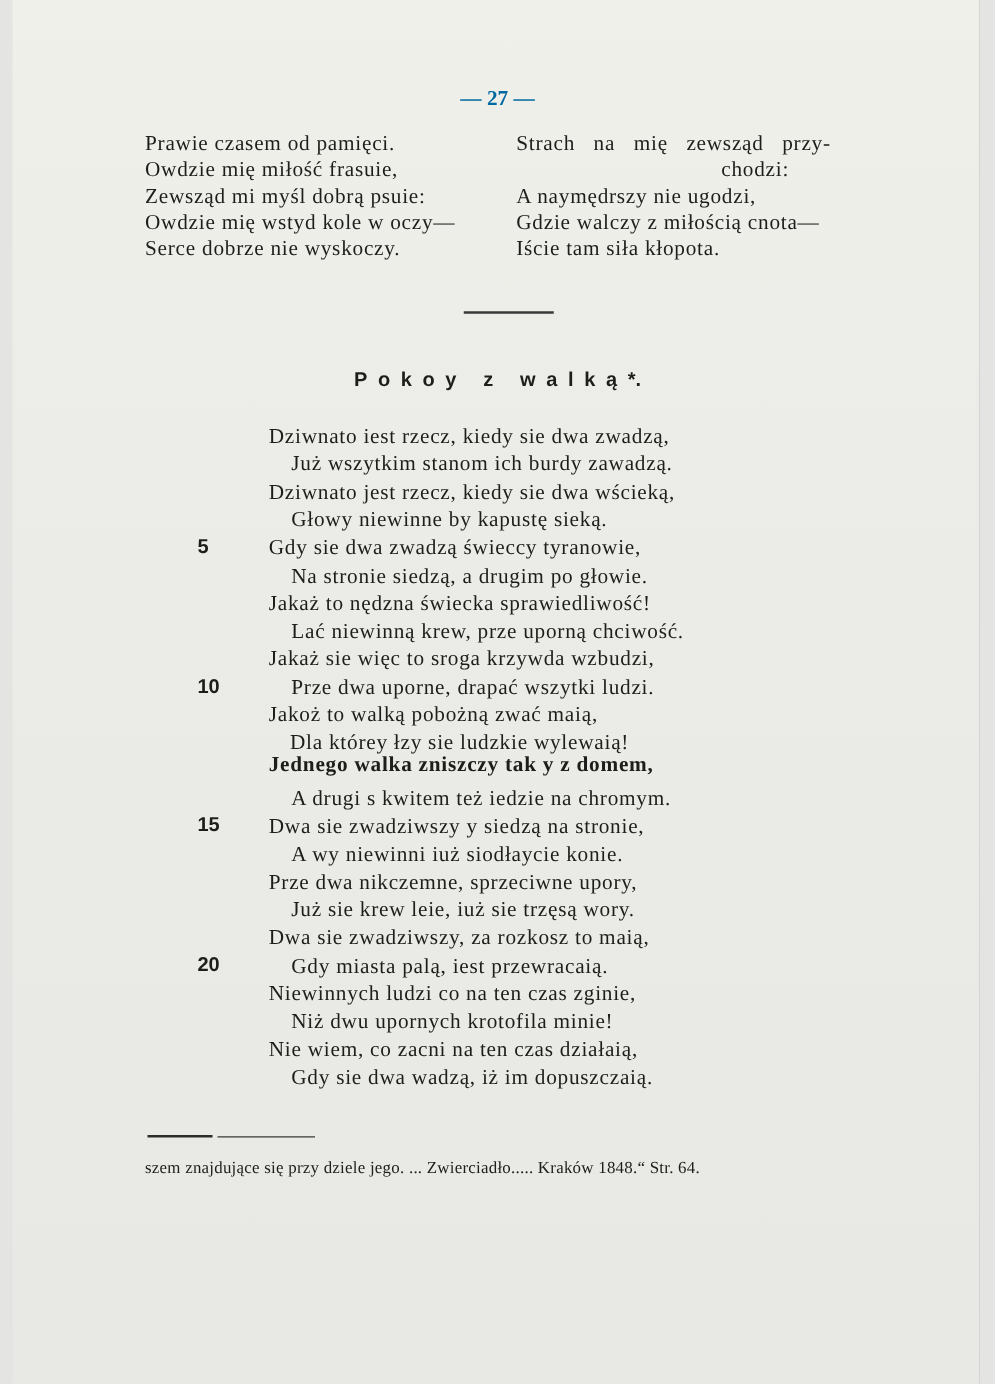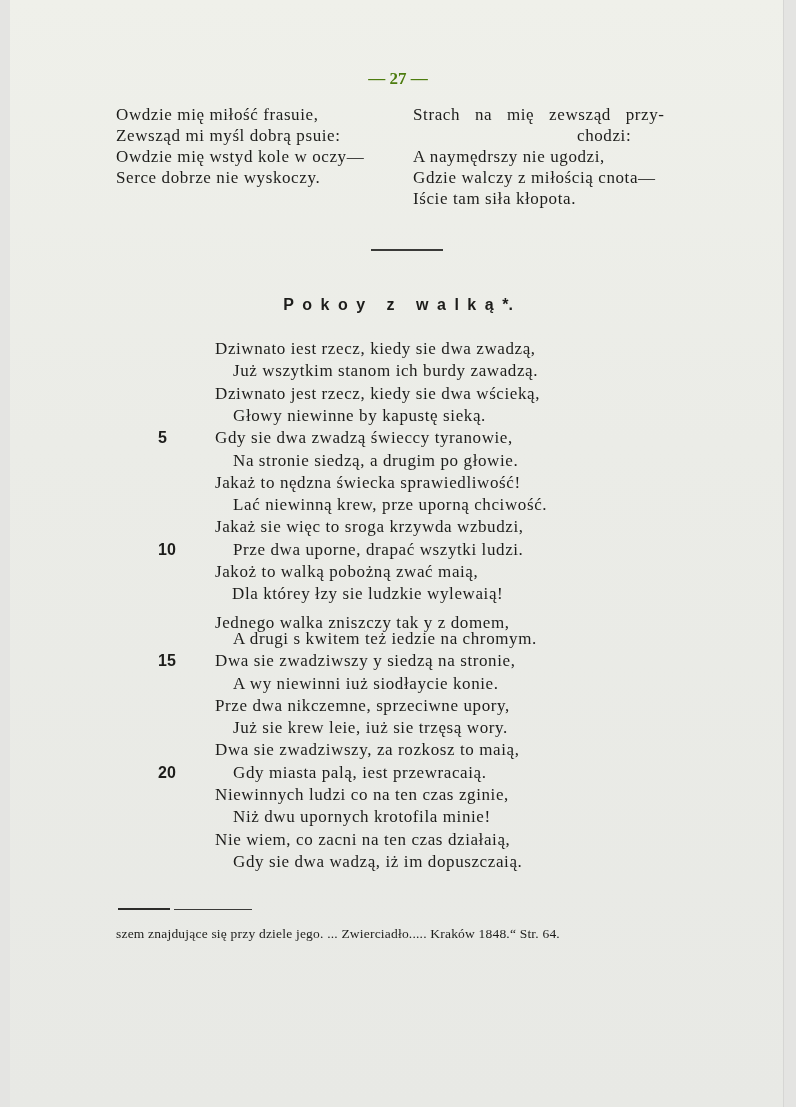--- a/index.html
+++ b/index.html
@@ -15,21 +15,21 @@
   }
   .serif {
     font-family: "Liberation Serif", "DejaVu Serif", serif;
     color: #1d1d1b;
     letter-spacing: 0.6px;
   }
   .pagenum {
     position: absolute; top: 69px; left: 0; width: 796px; text-align: center;
     font-size: 17px; font-weight: bold;
     font-family: "Liberation Serif", serif;
-    color: #4d7c0f;
+    color: #0369a1;
   }
   .col { position: absolute; top: 104px; font-size: 17px; line-height: 21px; }
   .col-left { left: 116px; width: 290px; }
   .col-right { left: 413px; width: 300px; }
   .line { white-space: nowrap; }
   .right-cont { padding-left: 164px; }
   .rule-top {
     position: absolute; left: 371px; top: 249px; width: 72px; height: 1.5px;
     background: #3a3a38;
   }
@@ -62,20 +62,21 @@
   .footnote .fl2 { white-space: nowrap; }
 </style>
 </head>
 <body>
 
 <div class="page"></div>
 
 <div class="pagenum">— 27 —</div>
 
 <div class="col col-left serif">
+  <div class="line">Prawie czasem od pamięci.</div>
   <div class="line">Owdzie mię miłość frasuie,</div>
   <div class="line">Zewsząd mi myśl dobrą psuie:</div>
   <div class="line">Owdzie mię wstyd kole w oczy—</div>
   <div class="line">Serce dobrze nie wyskoczy.</div>
 </div>
 
 <div class="col col-right serif">
   <div class="line" style="word-spacing:10px">Strach na mię zewsząd przy-</div>
   <div class="line right-cont">chodzi:</div>
   <div class="line">A naymędrszy nie ugodzi,</div>
@@ -95,21 +96,21 @@
     <div class="verse" style="top: 44.6px; left: 215px;"><span>Dziwnato jest rzecz, kiedy sie dwa wścieką,</span></div>
     <div class="verse" style="top: 66.9px; left: 233px;"><span>Głowy niewinne by kapustę sieką.</span></div>
     <div class="verse" style="top: 89.2px; left: 215px;"><span class="num" style="left: -57px;">5</span><span>Gdy sie dwa zwadzą świeccy tyranowie,</span></div>
     <div class="verse" style="top: 111.5px; left: 233px;"><span>Na stronie siedzą, a drugim po głowie.</span></div>
     <div class="verse" style="top: 133.8px; left: 215px;"><span>Jakaż to nędzna świecka sprawiedliwość!</span></div>
     <div class="verse" style="top: 156.1px; left: 233px;"><span>Lać niewinną krew, prze uporną chciwość.</span></div>
     <div class="verse" style="top: 178.4px; left: 215px;"><span>Jakaż sie więc to sroga krzywda wzbudzi,</span></div>
     <div class="verse" style="top: 200.7px; left: 233px;"><span class="num" style="left: -75px;">10</span><span>Prze dwa uporne, drapać wszytki ludzi.</span></div>
     <div class="verse" style="top: 223px; left: 215px;"><span>Jakoż to walką pobożną zwać maią,</span></div>
     <div class="verse" style="top: 245.3px; left: 232px;"><span>Dla którey łzy sie ludzkie wylewaią!</span></div>
-    <div class="verse" style="top: 274px; left: 215px;"><span>Jednego walka zniszczy tak y z domem,</span></div>
+    <div class="verse" style="top: 263px; left: 215px; font-weight: bold;"><span>Jednego walka zniszczy tak y z domem,</span></div>
     <div class="verse" style="top: 289.9px; left: 233px;"><span>A drugi s kwitem też iedzie na chromym.</span></div>
     <div class="verse" style="top: 312.2px; left: 215px;"><span class="num" style="left: -57px;">15</span><span>Dwa sie zwadziwszy y siedzą na stronie,</span></div>
     <div class="verse" style="top: 334.5px; left: 233px;"><span>A wy niewinni iuż siodłaycie konie.</span></div>
     <div class="verse" style="top: 356.8px; left: 215px;"><span>Prze dwa nikczemne, sprzeciwne upory,</span></div>
     <div class="verse" style="top: 379.1px; left: 233px;"><span>Już sie krew leie, iuż sie trzęsą wory.</span></div>
     <div class="verse" style="top: 401.4px; left: 215px;"><span>Dwa sie zwadziwszy, za rozkosz to maią,</span></div>
     <div class="verse" style="top: 423.7px; left: 233px;"><span class="num" style="left: -75px;">20</span><span>Gdy miasta palą, iest przewracaią.</span></div>
     <div class="verse" style="top: 446px; left: 215px;"><span>Niewinnych ludzi co na ten czas zginie,</span></div>
     <div class="verse" style="top: 468.3px; left: 233px;"><span>Niż dwu upornych krotofila minie!</span></div>
     <div class="verse" style="top: 490.6px; left: 215px;"><span>Nie wiem, co zacni na ten czas działaią,</span></div>

